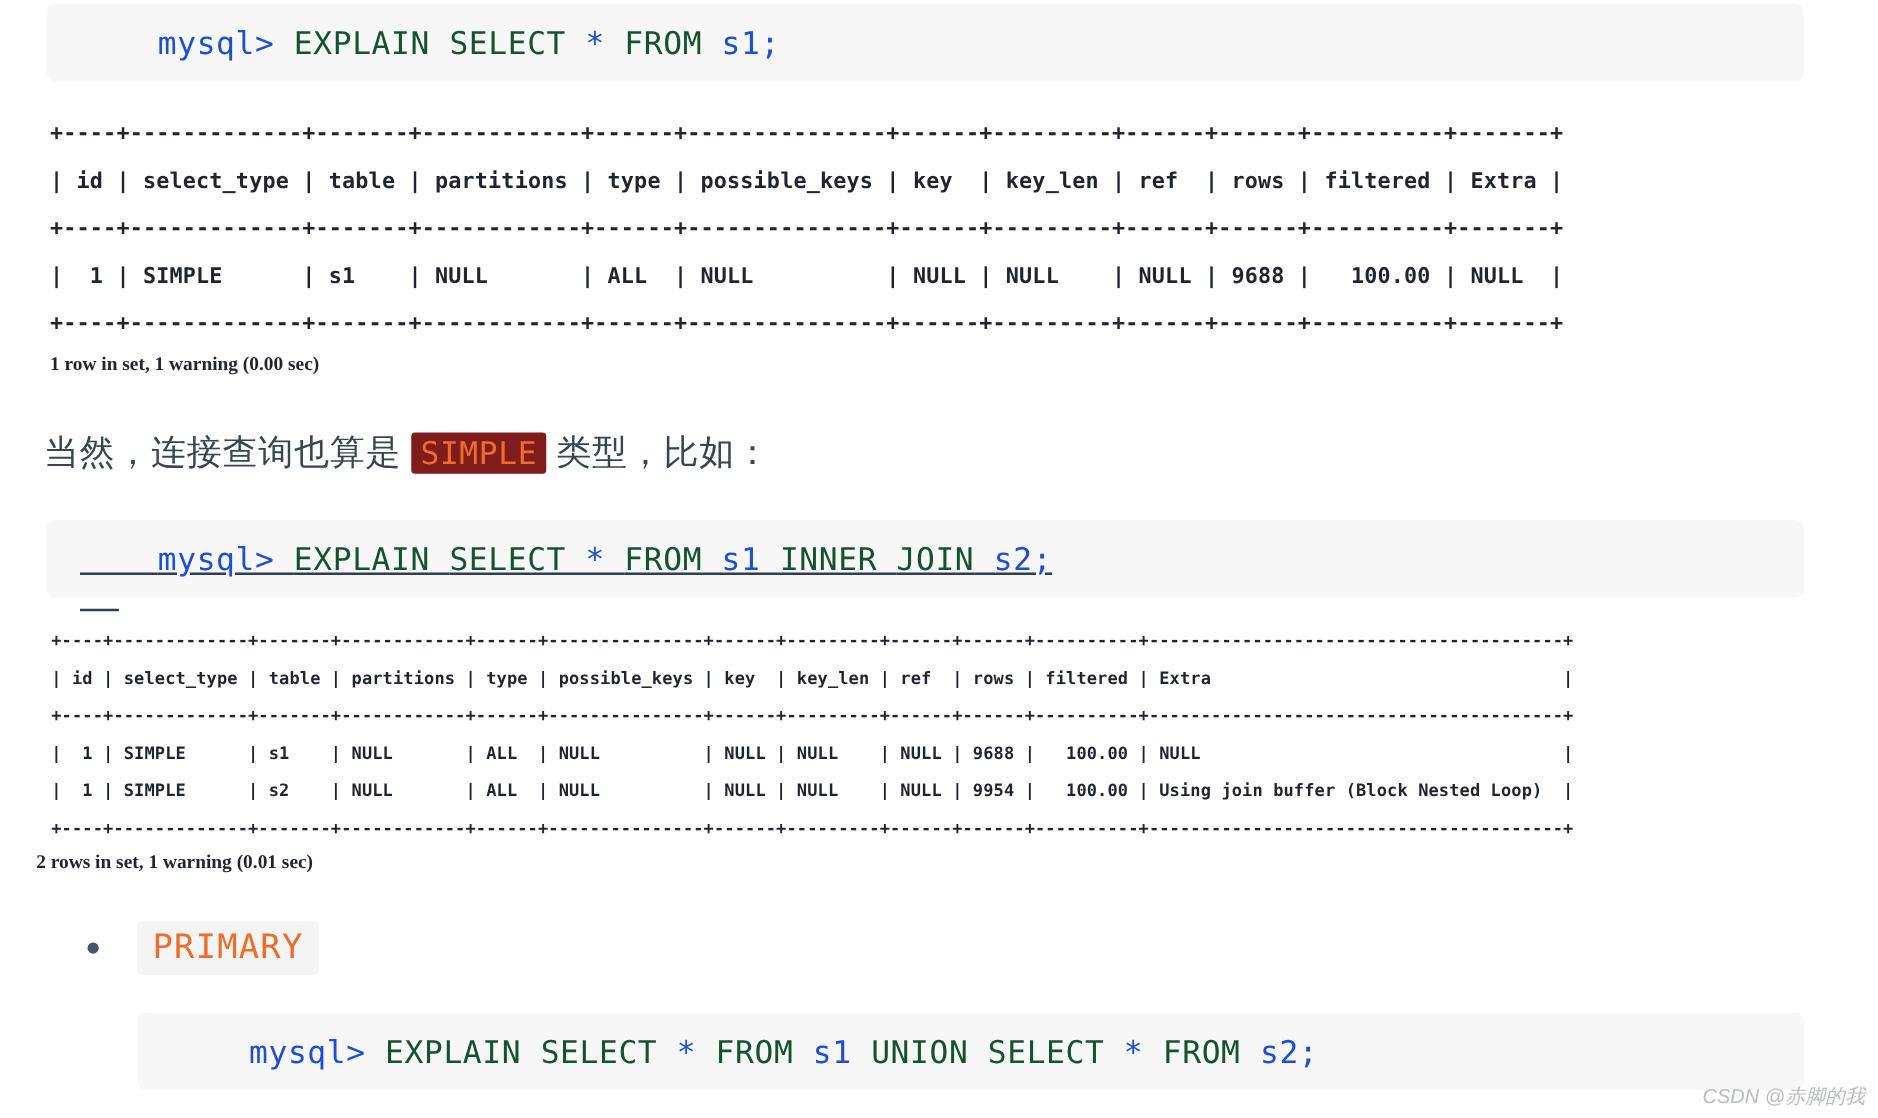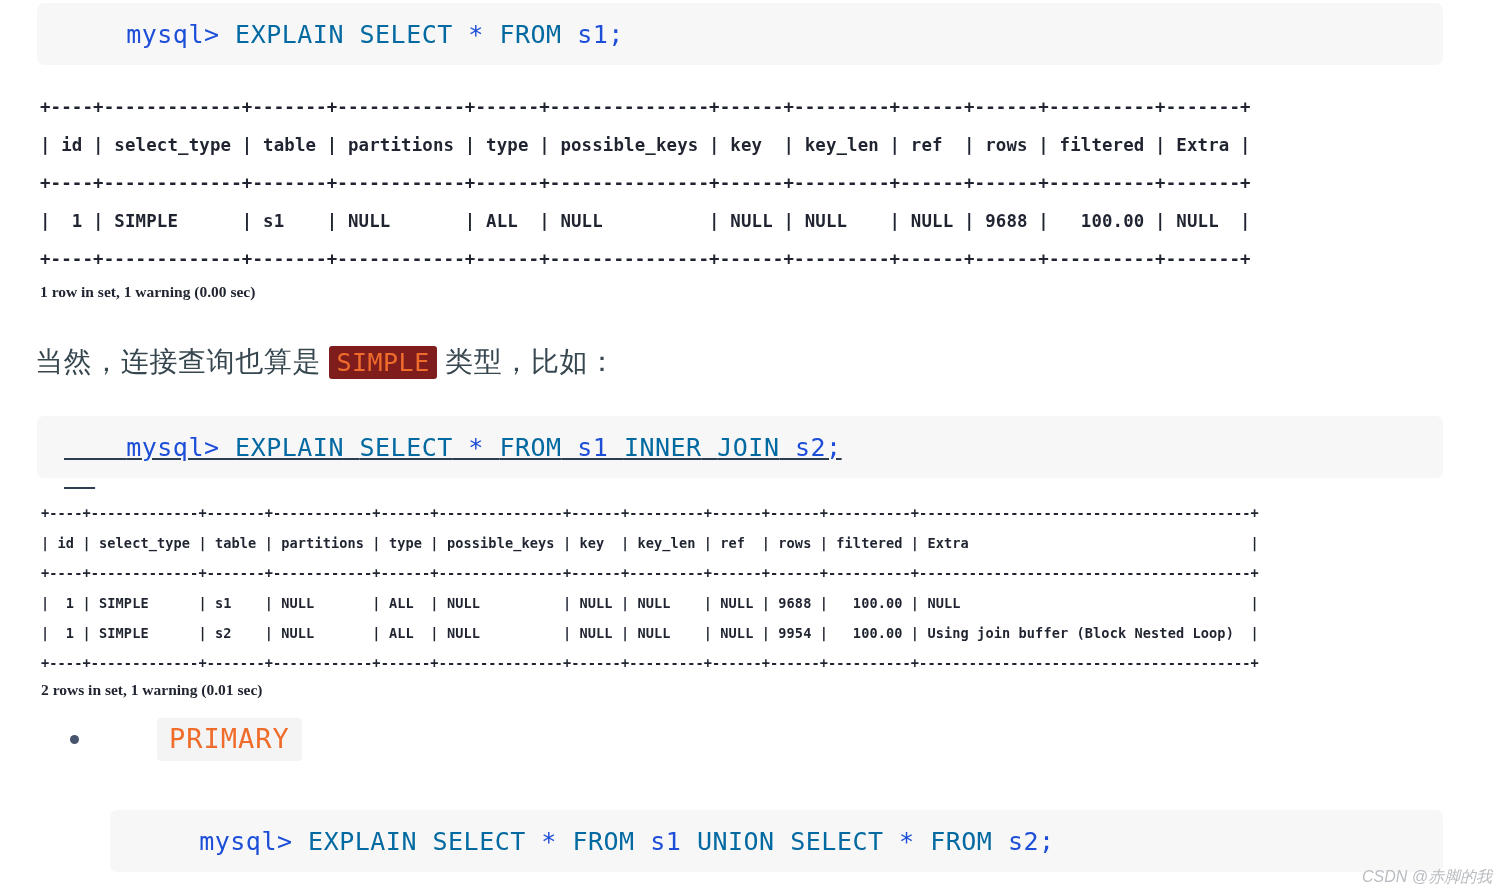--- a/index.html
+++ b/index.html
@@ -25,21 +25,21 @@
     display: flex;
     align-items: center;
   }
   .code-line {
     font-family: "DejaVu Sans Mono", "Liberation Mono", monospace;
     font-size: 25px;
     letter-spacing: 0.5px;
     white-space: pre;
     color: #34495e;
   }
-  .kw { color: #0369a1; }
+  .kw { color: #14532d; }
   .plain { color: #1d4ed8; }
 
   
   .ascii-table {
     position: absolute;
     font-family: "DejaVu Sans Mono", "Liberation Mono", monospace;
     white-space: pre;
     color: #1f2430;
     font-weight: bold;
   }
@@ -143,23 +143,23 @@
   </div>
 </div>
 
 <pre class="ascii-table small" style="left:41px; top:498px; margin:0;">+----+-------------+-------+------------+------+---------------+------+---------+------+------+----------+----------------------------------------+
 | id | select_type | table | partitions | type | possible_keys | key  | key_len | ref  | rows | filtered | Extra                                  |
 +----+-------------+-------+------------+------+---------------+------+---------+------+------+----------+----------------------------------------+
 |  1 | SIMPLE      | s1    | NULL       | ALL  | NULL          | NULL | NULL    | NULL | 9688 |   100.00 | NULL                                   |
 |  1 | SIMPLE      | s2    | NULL       | ALL  | NULL          | NULL | NULL    | NULL | 9954 |   100.00 | Using join buffer (Block Nested Loop)  |
 +----+-------------+-------+------------+------+---------------+------+---------+------+------+----------+----------------------------------------+</pre>
 
-<div class="result-line" style="left:41px; top:681px;">2 rows in set, 1 warning (0.01 sec)</div>
+<div class="result-line" style="left:29px; top:681px;">2 rows in set, 1 warning (0.01 sec)</div>
 
-<div class="bullet-item" style="left:70px; top:718px;gap:47px;">
+<div class="bullet-item" style="left:70px; top:737px;">
   <span class="bullet-dot"></span>
   <span class="bullet-code">PRIMARY</span>
 </div>
 
 <div class="code-block" style="left:110px; top:810px; width:1333px; height:62px; padding-left:27px;">
   <div class="code-line">
     <span class="plain">mysql&gt; </span><span class="kw">EXPLAIN</span><span class="plain"> </span><span class="kw">SELECT</span><span class="plain"> * </span><span class="kw">FROM</span><span class="plain"> s1 </span><span class="kw">UNION</span><span class="plain"> </span><span class="kw">SELECT</span><span class="plain"> * </span><span class="kw">FROM</span><span class="plain"> s2;</span>
   </div>
 </div>
 

